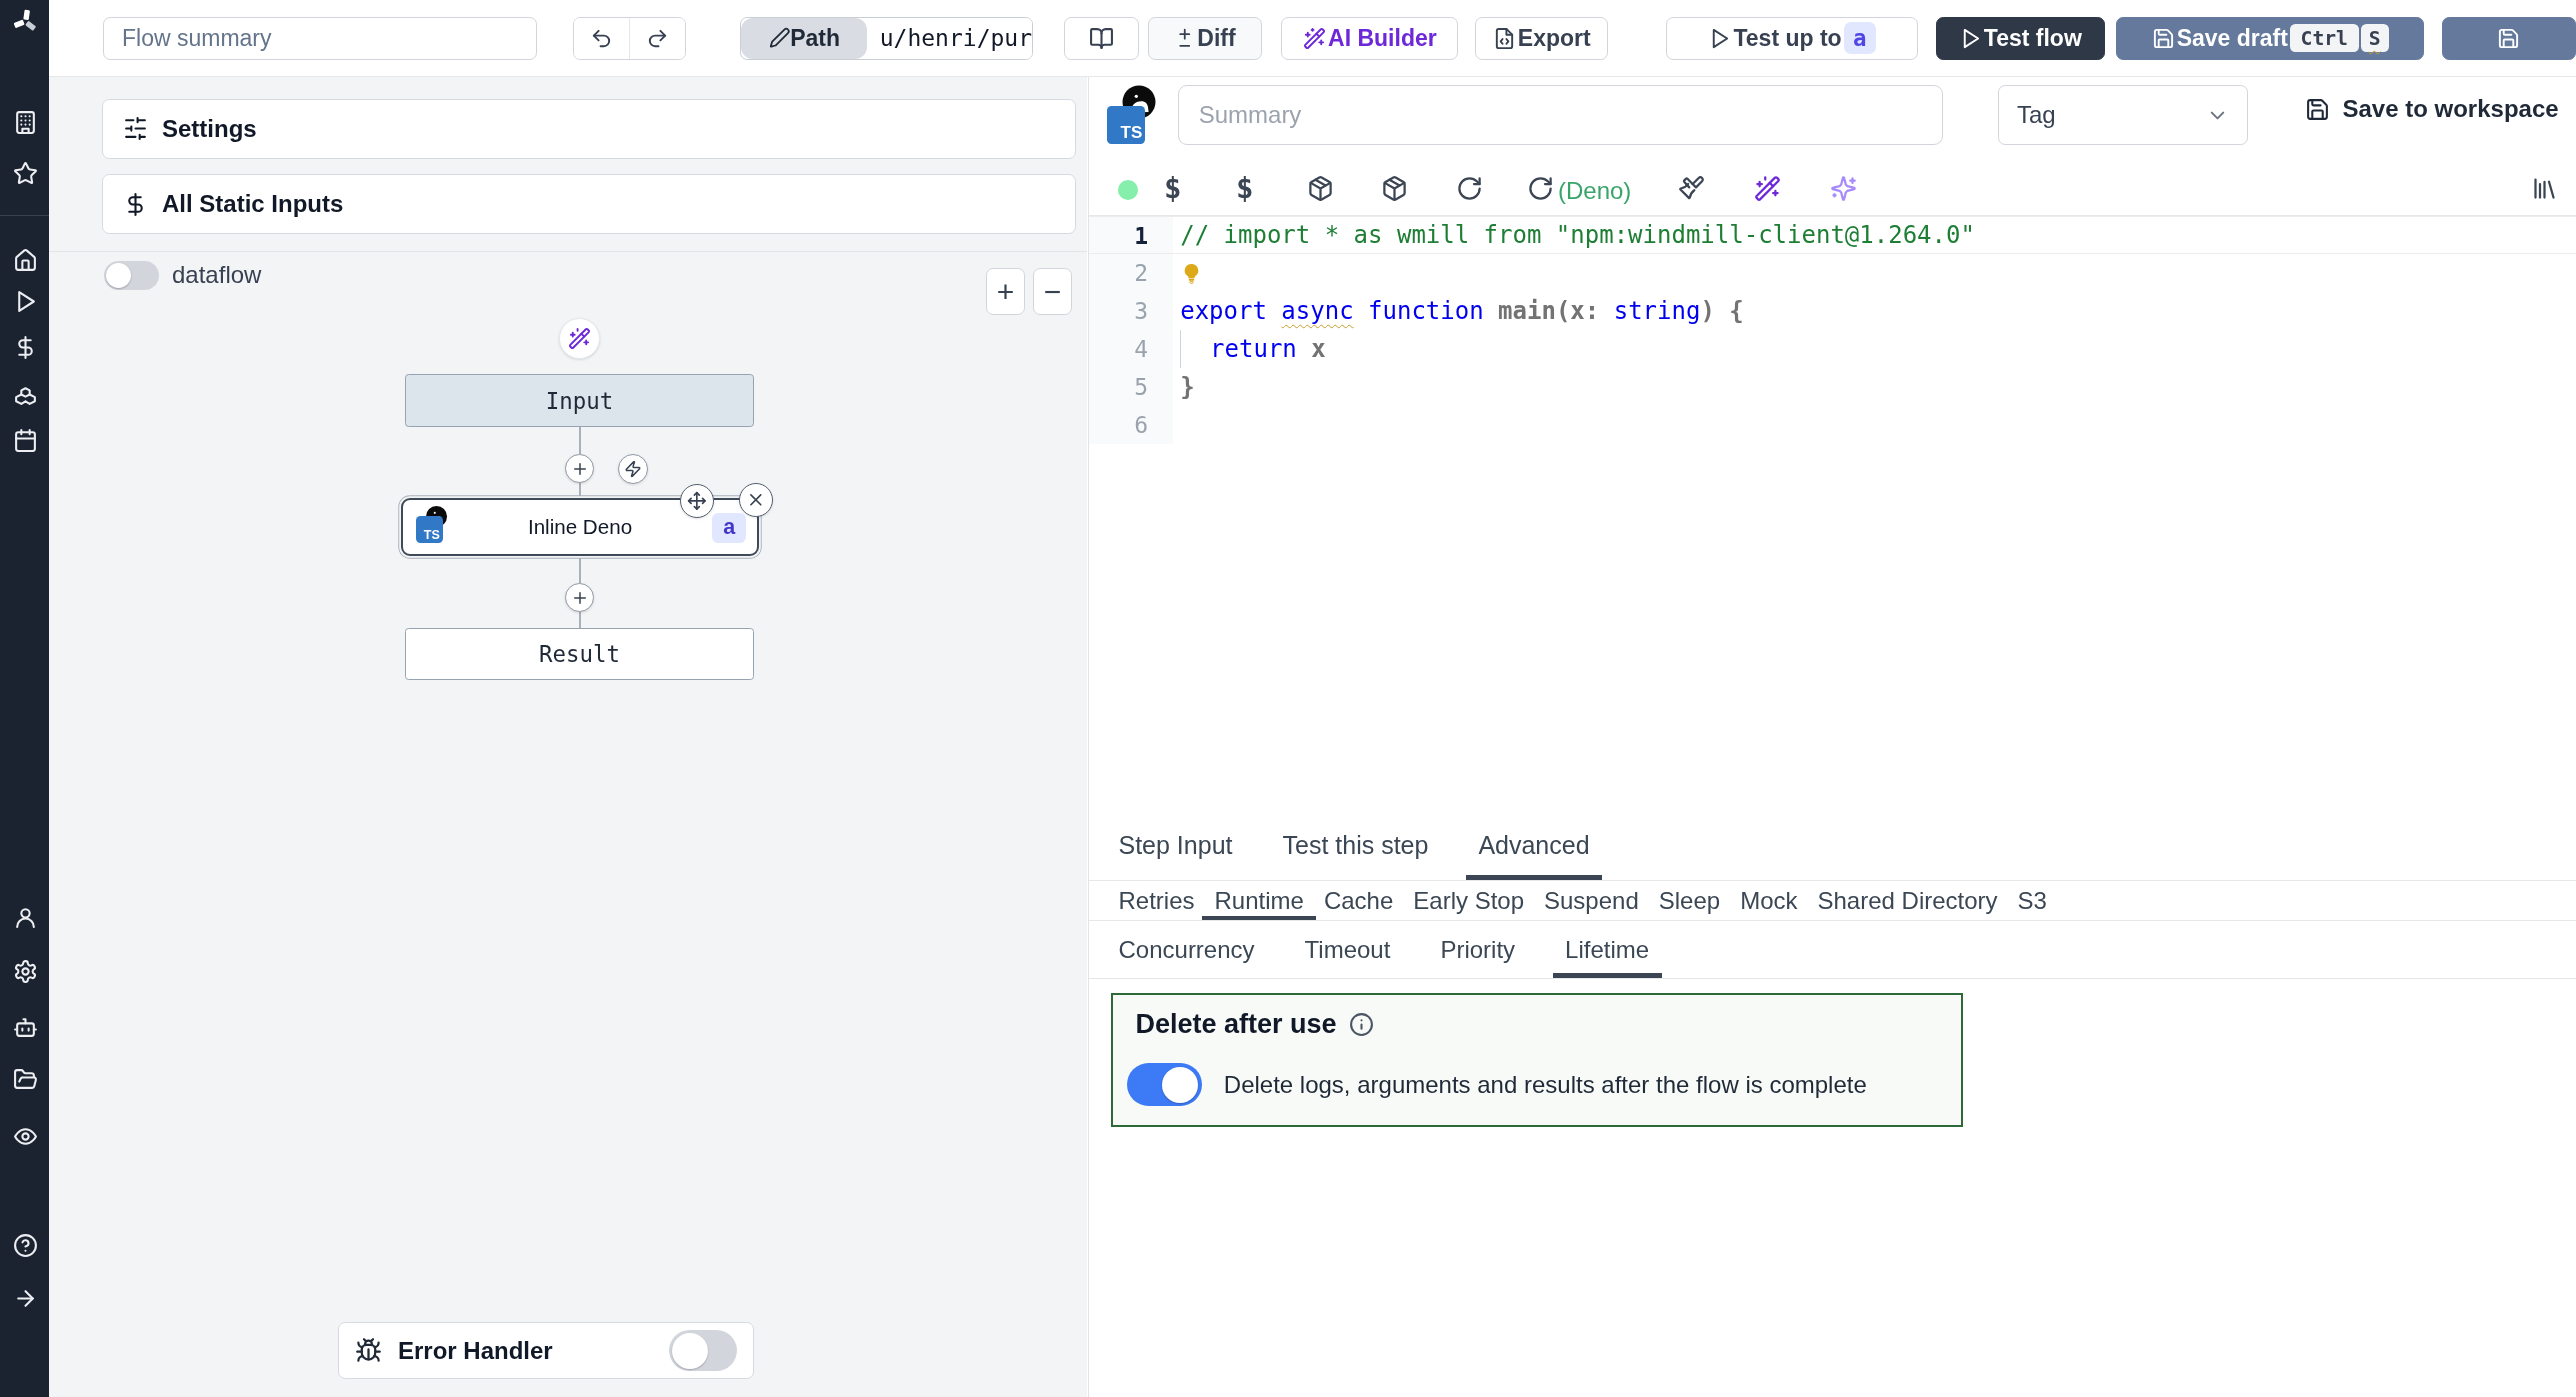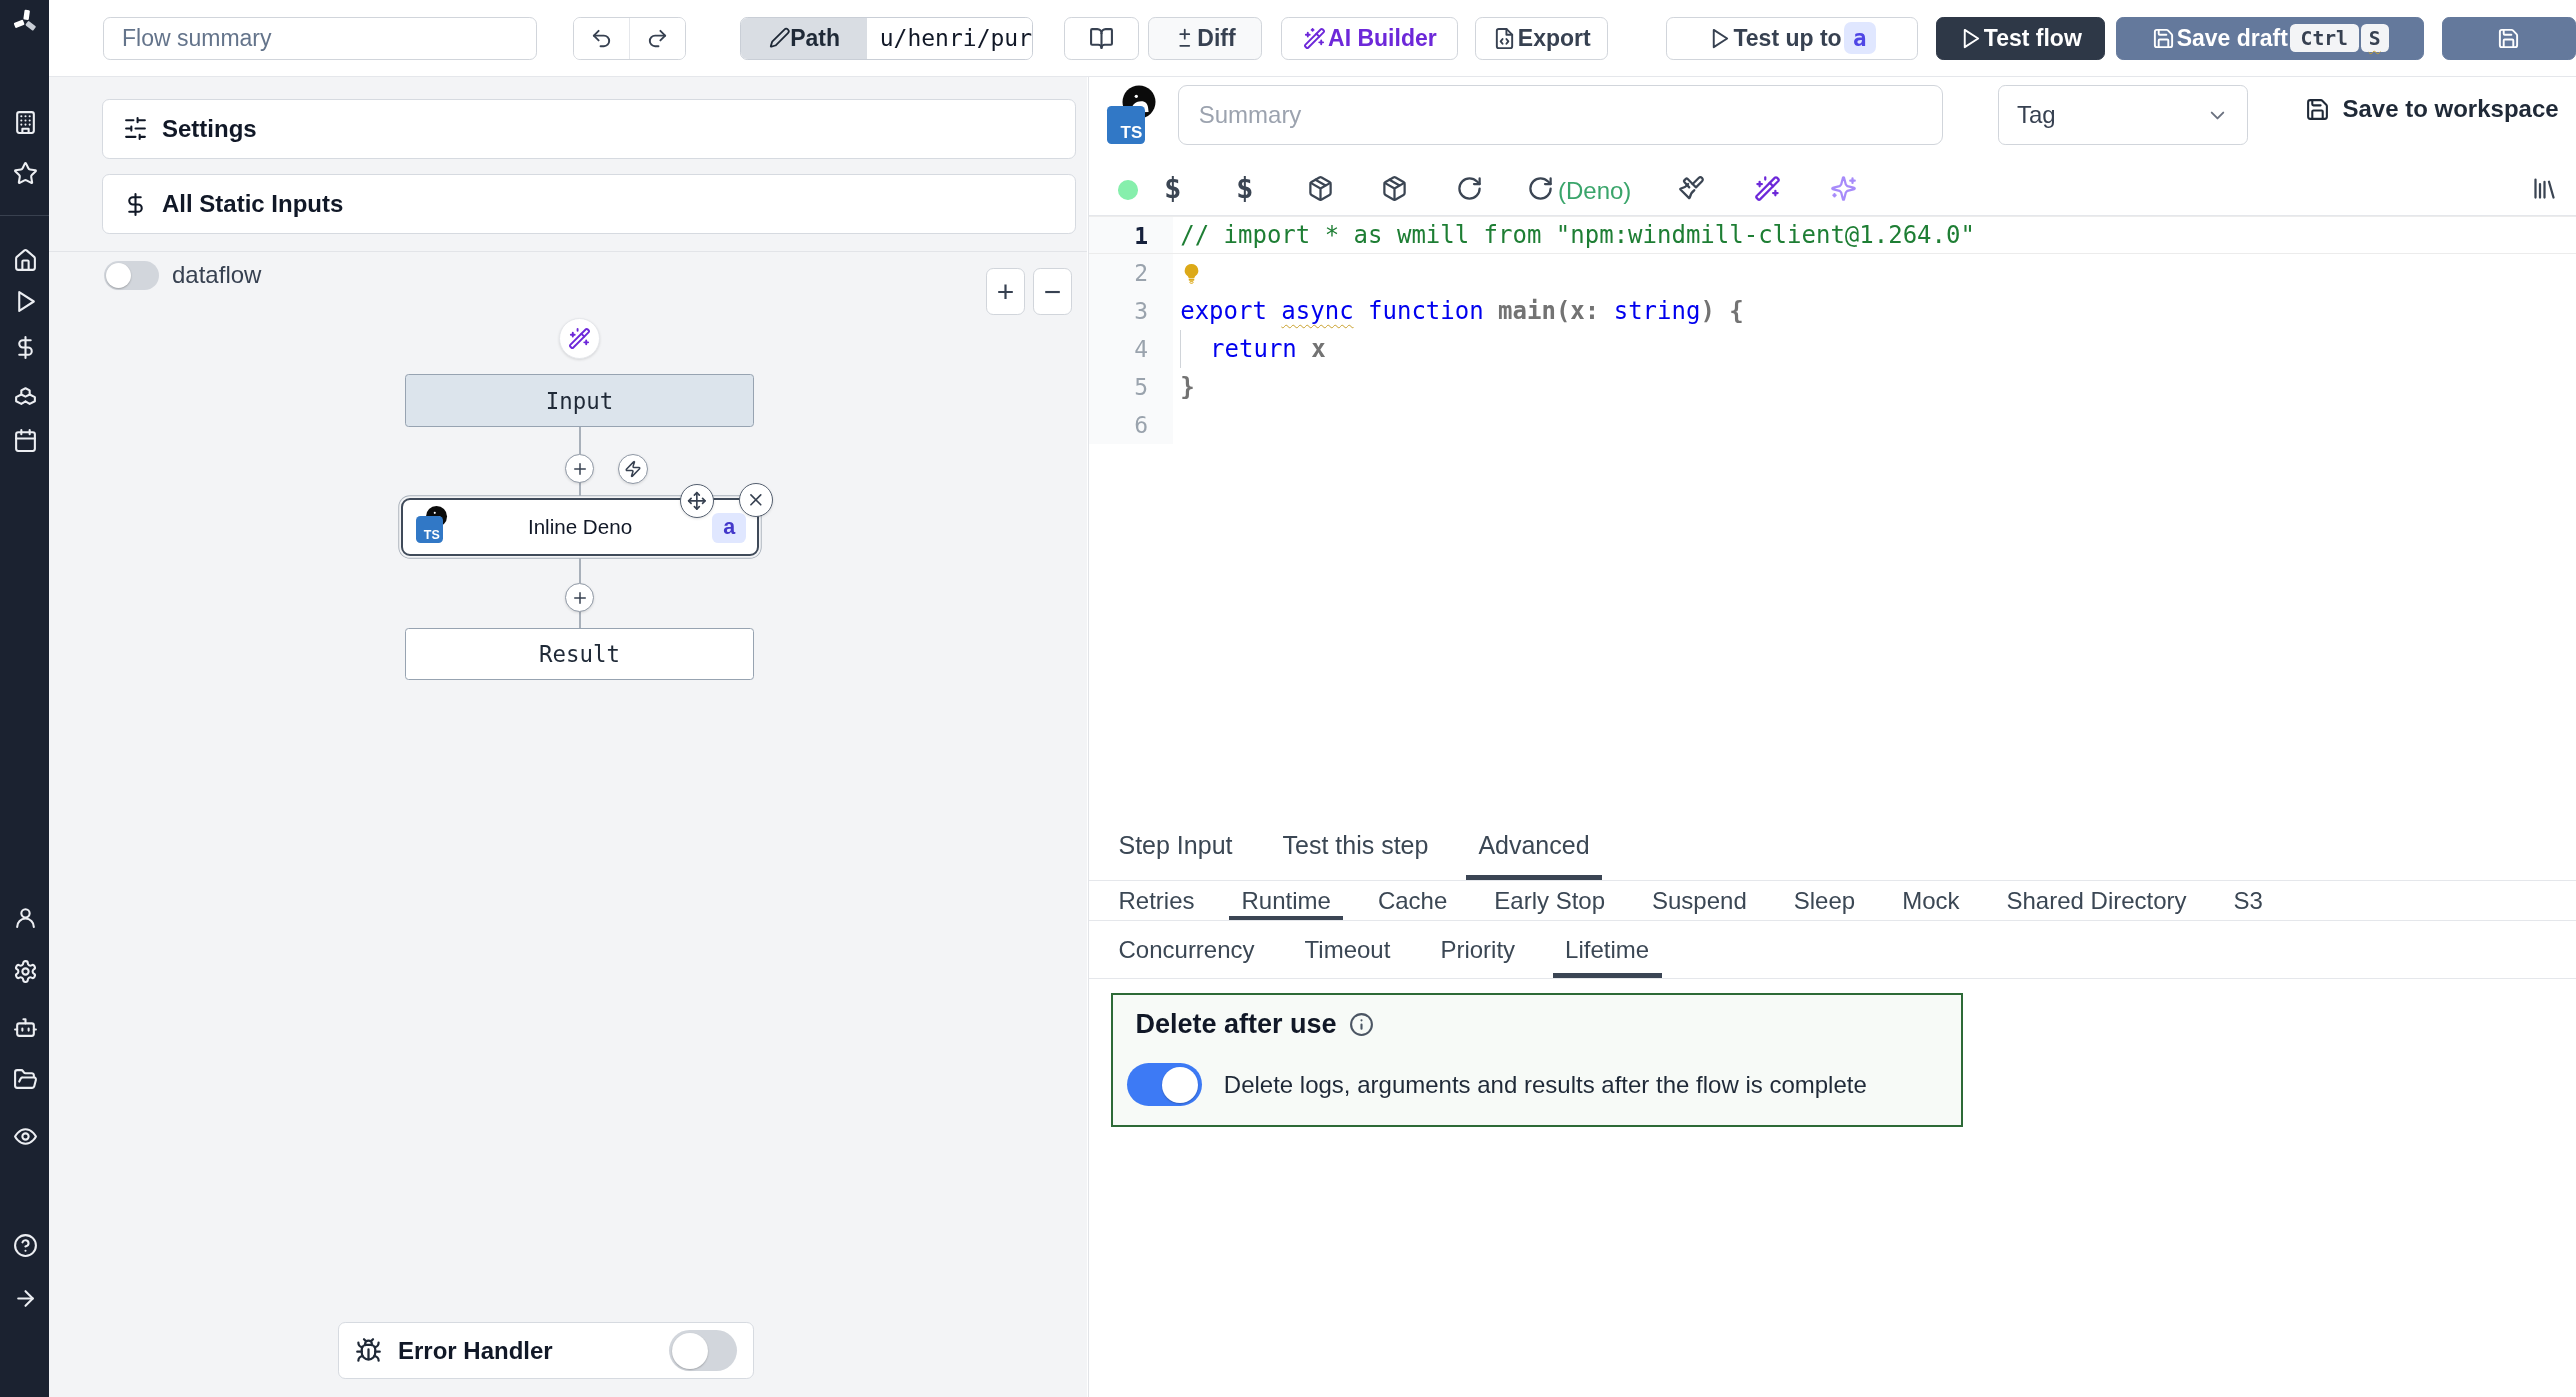--- a/index.html
+++ b/index.html
@@ -18,21 +18,21 @@
   .btn { height:43px; border:0.9px solid #d1d5db; border-radius:7.2px; background:#fff; display:flex;
     align-items:center; justify-content:center; gap:2px; font-size:23px; font-weight:600; color:#374151; cursor:pointer; }
   .inp { height:43px; border:0.9px solid #d1d5db; border-radius:7.2px; background:#fff; font-size:23px; padding:0 18px; color:#475569; }
   .inp::placeholder { color:#64748b; }
   .flow-summary { width:456px; }
   .undoredo { margin-left:36px; width:120px; height:43px; border:0.9px solid #d1d5db; border-radius:7.2px; display:flex; overflow:hidden; }
   .undoredo .half { flex:1; display:flex; align-items:center; justify-content:center; color:#374151; cursor:pointer; background:#fff; }
   .undoredo .half:first-child { border-right:0.9px solid #e5e7eb; }
   .pathgroup { margin-left:54px; width:309px; height:43px; border:0.9px solid #c9ced6; border-radius:7.2px; display:flex; overflow:hidden; }
   .pathgroup .seg1 { width:130px; background:#d9dde3; display:flex; align-items:center; justify-content:center; 
-    font-weight:700; font-size:23px; color:#1f2937; cursor:pointer; }
+    font-weight:700; font-size:23px; color:#1f2937; cursor:pointer;border-radius:12px; }
   .pathgroup .seg2 { flex:1; background:#fff; display:flex; align-items:center; padding-left:12.5px;
     font-family:"DejaVu Sans Mono",monospace; font-size:23px; color:#111827; }
   .bookbtn { margin-left:31px; width:79px; }
   .diffbtn { margin-left:9px; width:120px; background:#f8f9fa; }
   .aibtn  { margin-left:19.7px; width:187px; color:#6d28d9; }
   .exportbtn { margin-left:17px; width:140px; }
   .testupto { margin-left:58px; width:266px; }
   .badge-a { width:32px; height:32px; border-radius:7.2px; background:#e0e7ff; color:#4f46e5; font-weight:700;
     font-size:22.4px; display:flex; align-items:center; justify-content:center; font-family:"DejaVu Sans Mono",monospace; }
   .testflow { margin-left:18px; width:178px; background:#2e3847; border-color:#2e3847; color:#fff; }
@@ -124,21 +124,21 @@
   .tok-k { color:#0000ee; }
   .tok-p { color:#737373;font-weight:bold; }
   .sq { text-decoration:underline wavy #c8a02c; text-decoration-thickness:1.3px; text-underline-offset:4.5px; }
   .guide { border-left:0.9px solid #d0d4d9; }
   .bulb { display:flex; align-items:center; }
 
   .tabrow { display:flex; align-items:stretch; border-bottom:0.9px solid #e5e7eb; padding-left:29.5px; gap:50px; position:relative; }
   .tabrow .tab { display:flex; align-items:center; position:relative; color:#3b4754; cursor:pointer; }
   .tabrow .tab.active::after { content:""; position:absolute; left:-12.5px; right:-12.5px; bottom:0; height:5.4px; background:#3b4554; }
   .tabs-main { position:absolute; left:0; top:733px; width:1488px; height:71px; font-size:25px; }
-  .tabs-adv  { position:absolute; left:0; top:804px; width:1488px; height:40px; font-size:24px; gap:47px; }
+  .tabs-adv  { position:absolute; left:0; top:804px; width:1488px; height:40px; font-size:24px; gap:20px; }
   .tabs-adv .tab.active::after { height:4.5px; }
   .tabs-rt   { position:absolute; left:0; top:844px; width:1488px; height:58px; font-size:24px; }
 
   .lifetime-box { position:absolute; left:21.5px; top:916px; width:852px; height:134px; background:#f7faf7;
     border:2.2px solid #2d6a37; }
   .lifetime-title { position:absolute; left:23px; top:14.3px; font-size:27px; font-weight:700; color:#111827;
     display:flex; align-items:center; gap:12.5px; }
   .lifetime-title .info { color:#4b5563; }
   .lifetime-row { position:absolute; left:14.3px; top:68px; display:flex; align-items:center; gap:22px; }
   .lifetime-toggle { position:relative; width:75px; height:43px; flex-shrink:0; }

